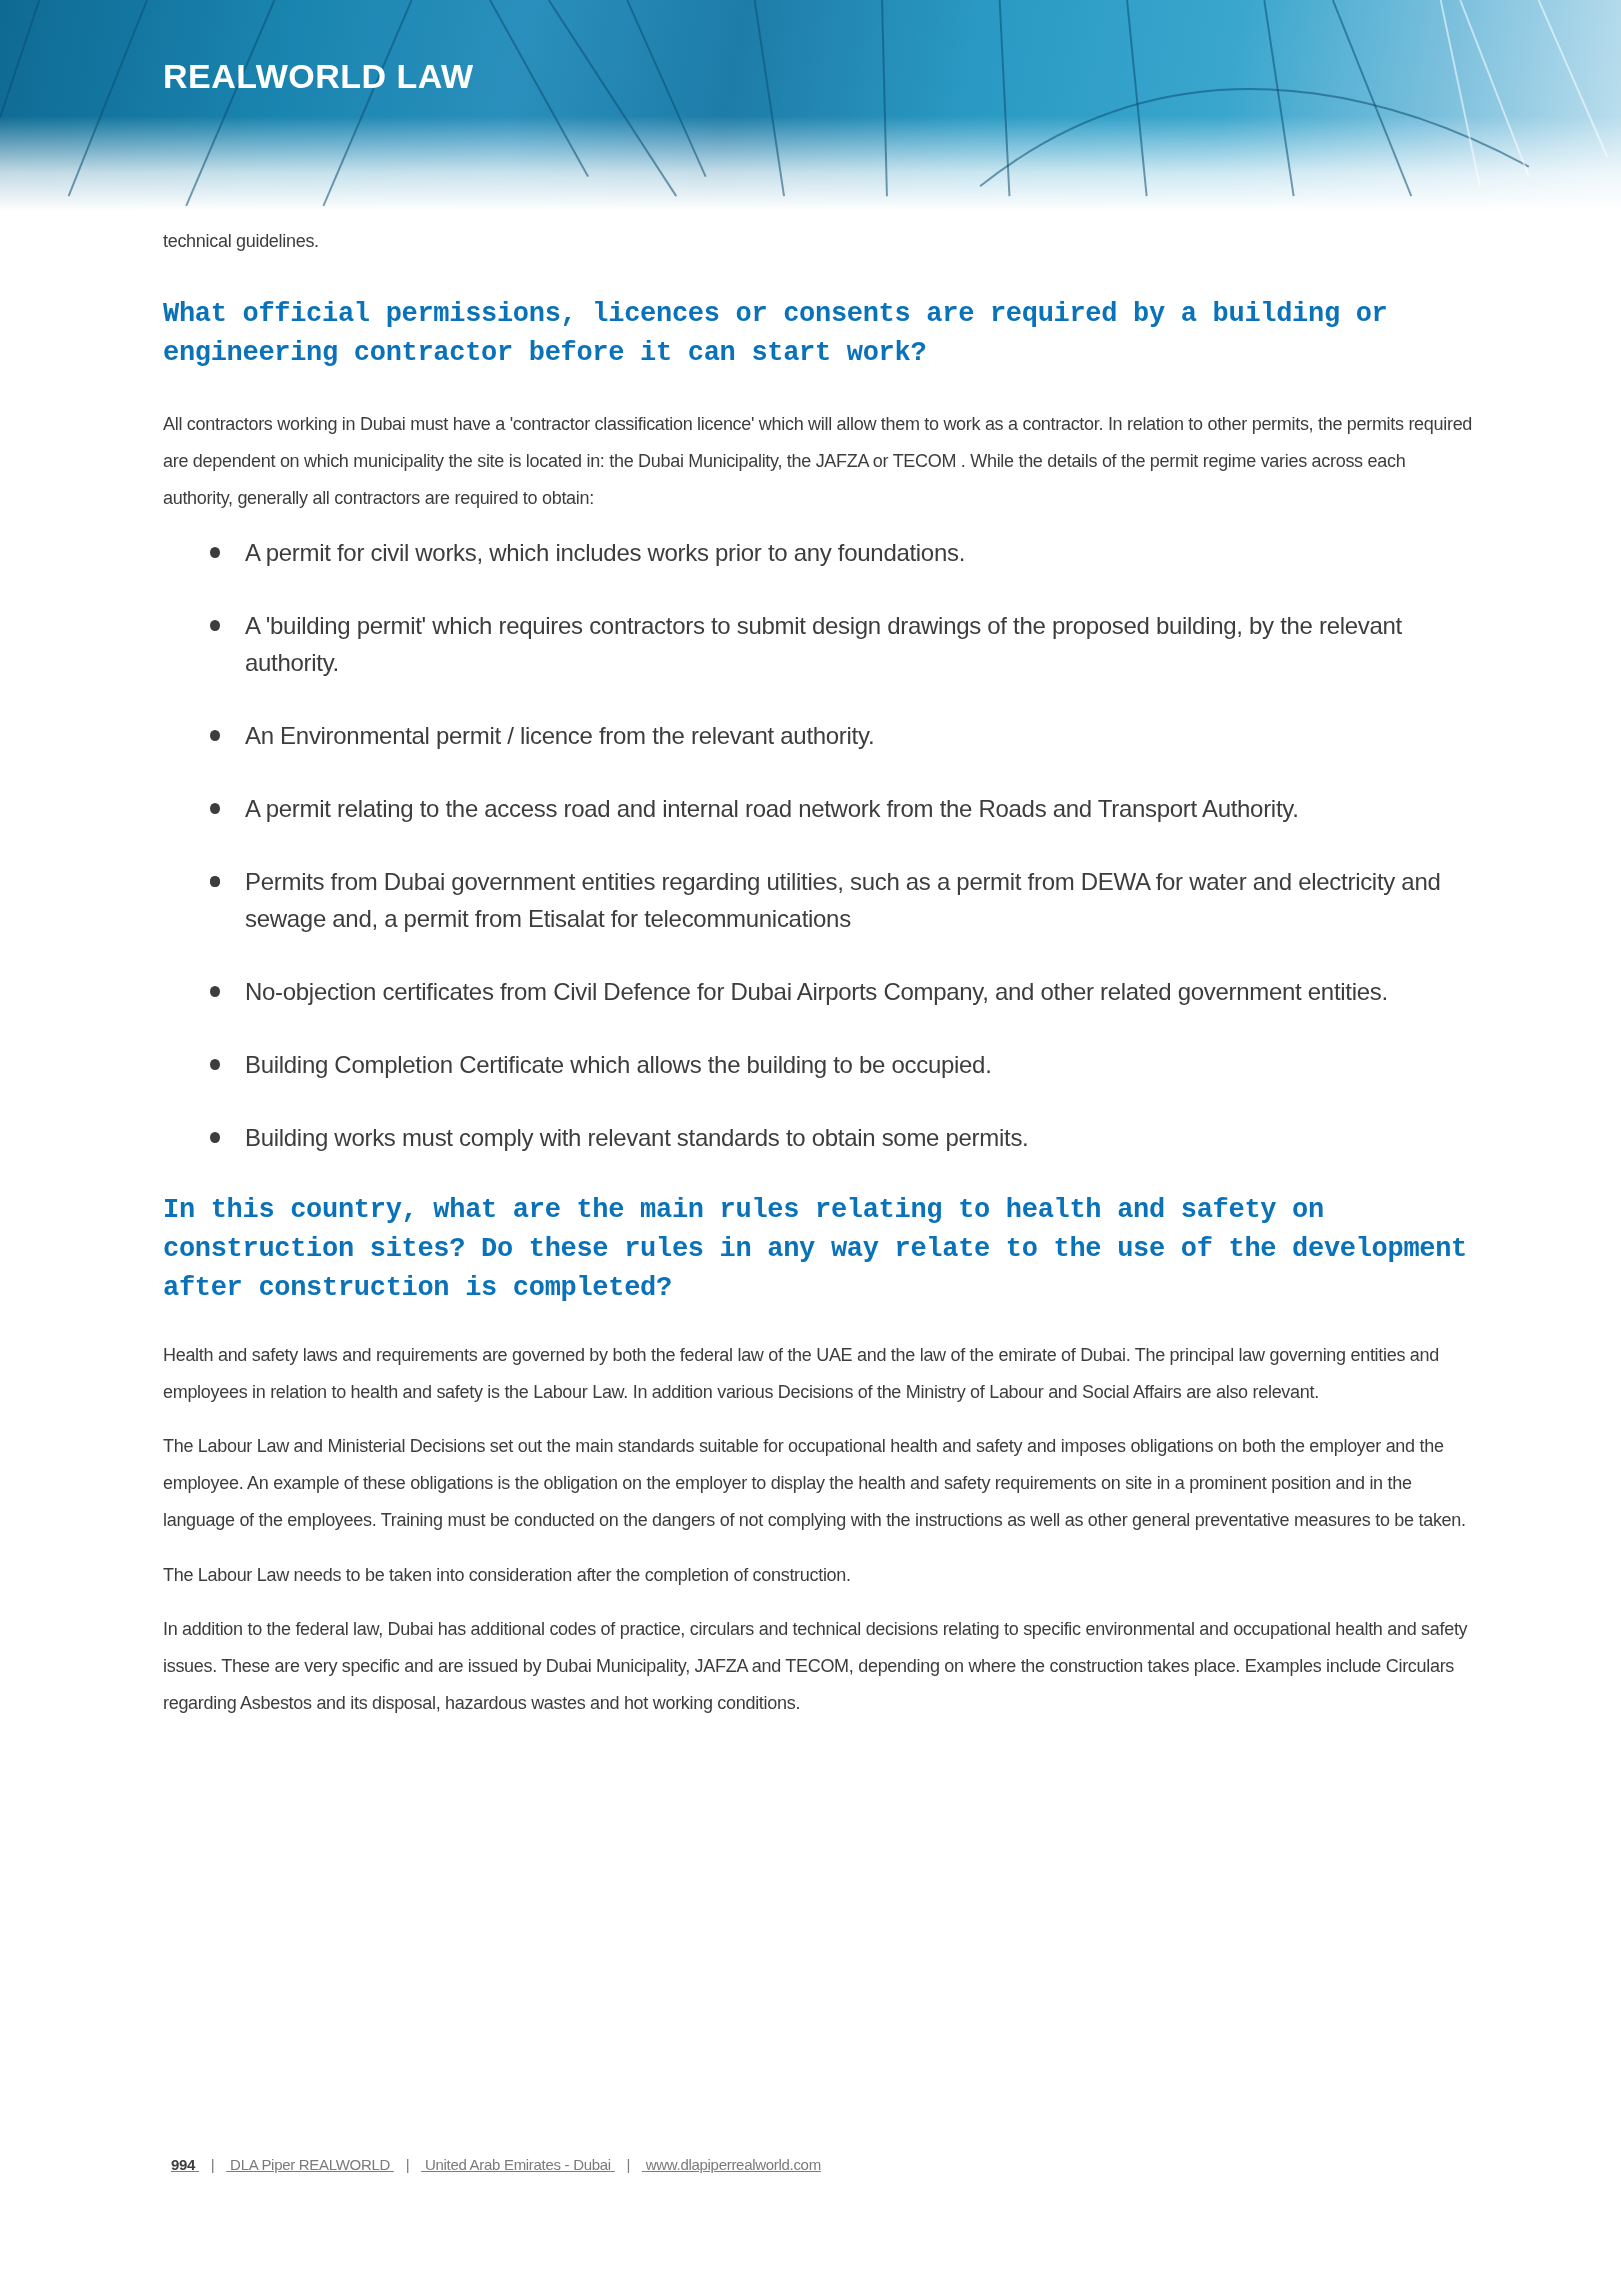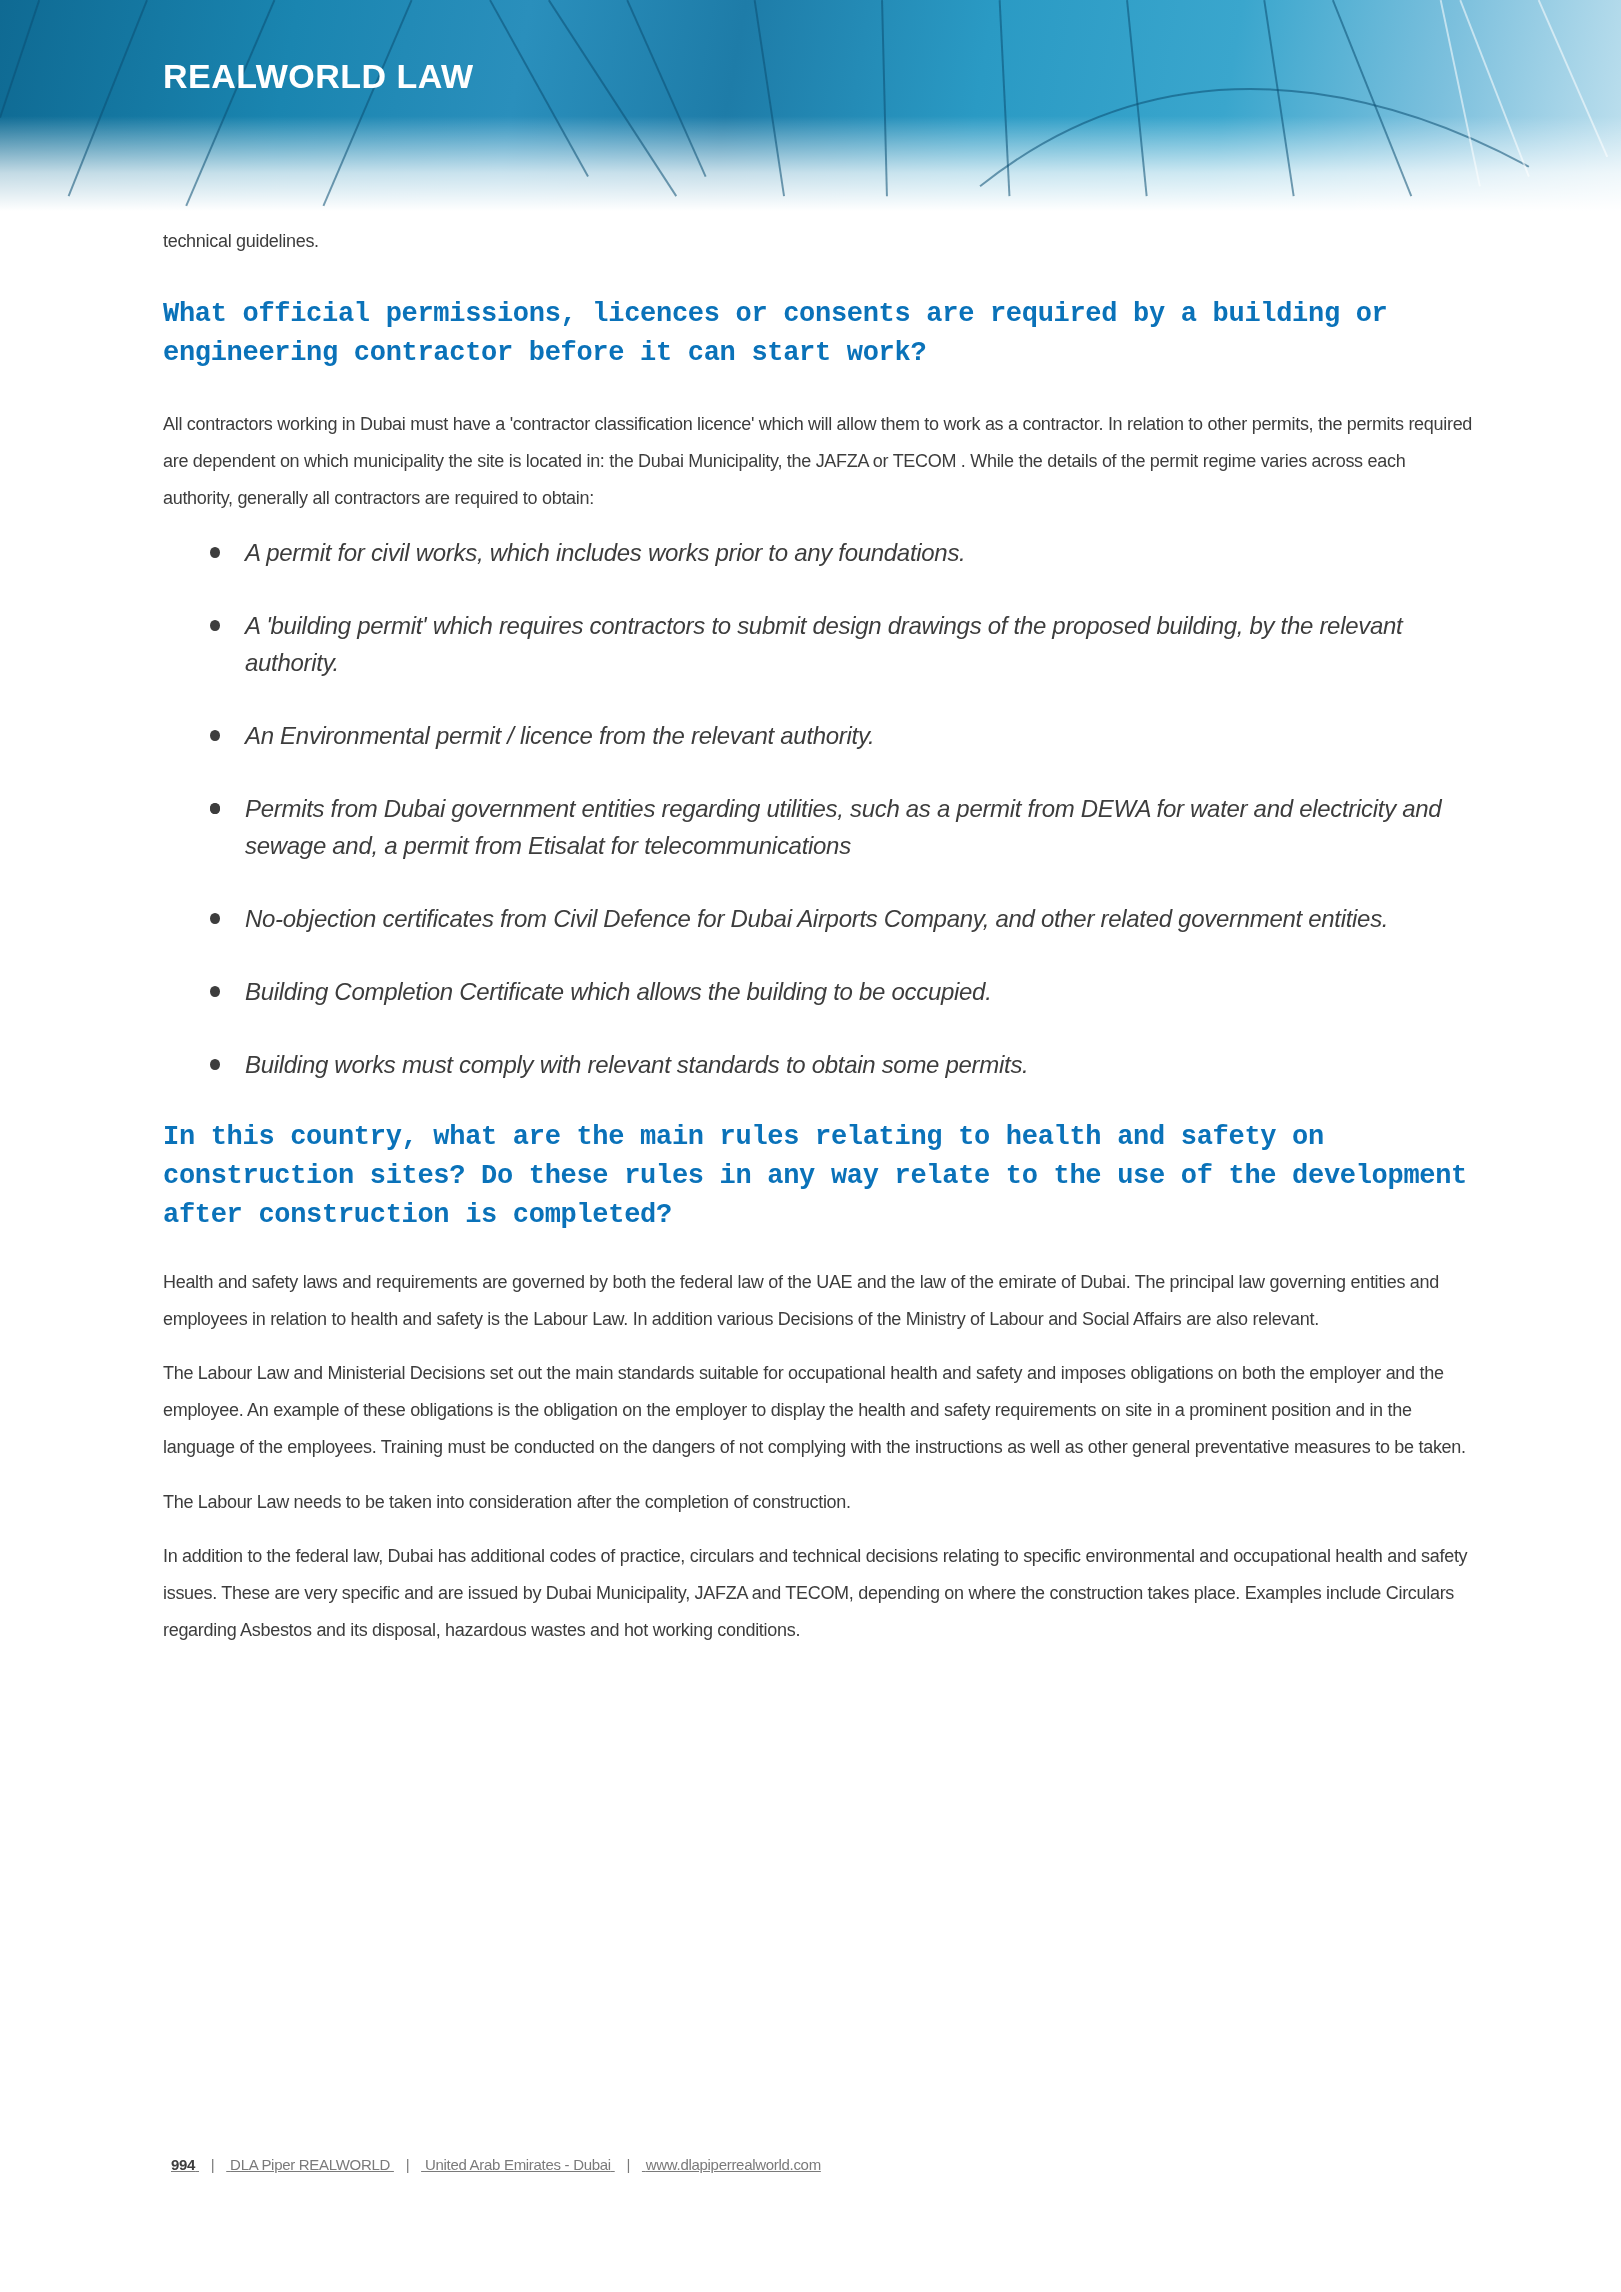--- a/index.html
+++ b/index.html
@@ -12,21 +12,21 @@
         linear-gradient(100deg, #0f6a93 0%, #1a85b0 18%, #2a8fbc 32%, #1e7ca8 45%, #2a9ac4 60%, #3aa6cd 75%, #7cc0dd 88%, #bfe0ee 100%);
     }
     .header-lines { position: absolute; inset: 0; }
     .header-title { position: absolute; left: 163px; top: 57px; font-family: "Liberation Sans", sans-serif; font-weight: bold; font-size: 34px; color: #ffffff; letter-spacing: 0.5px; }
 
     .content { position: absolute; left: 163px; top: 223px; width: 1313px; }
     .text { font-size: 18px; line-height: 37px; color: #3d3d3d; margin: 0; letter-spacing: -0.3px; }
     .heading { font-size: 27px; line-height: 39px; color: #0a72b9; margin: 0; letter-spacing: -0.3px; font-family: Liberation Mono, monospace; }
 
     .bullets { list-style: none; margin: 0; padding: 0; }
-    .bullet-item { position: relative; padding-left: 82px; font-size: 24px; line-height: 37px; color: #3d3d3d; letter-spacing: -0.3px; font-style: italic; }
+    .bullet-item { position: relative; padding-left: 82px; font-size: 24px; line-height: 37px; color: #3d3d3d; letter-spacing: -0.3px; }
     .bullet-dot { position: absolute; left: 47px; top: 13.7px; width: 9.8px; height: 10.8px; border-radius: 50%; background: #3d3d3d; }
 
     .footer { position: absolute; left: 171px; top: 2156px; font-size: 15px; color: #7a7a7a; letter-spacing: -0.3px; white-space: nowrap; text-decoration: underline; }
     .footer .page-num { color: #3d3d3d; font-weight: bold; }
     .footer .sep { display: inline-block; margin: 0 11.8px; color: #7a7a7a; }
   </style>
 </head>
 <body>
 
 <div class="header">
@@ -61,20 +61,21 @@
   <p class="text">technical guidelines.</p>
 
   <h2 class="heading" style="margin-top:35px;">What official permissions, licences or consents are required by a building or engineering contractor before it can start work?</h2>
 
   <p class="text" style="margin-top:33px;">All contractors working in Dubai must have a 'contractor classification licence' which will allow them to work as a contractor. In relation to other permits, the permits required are dependent on which municipality the site is located in: the Dubai Municipality, the JAFZA or TECOM . While the details of the permit regime varies across each authority, generally all contractors are required to obtain:</p>
 
   <ul class="bullets" style="margin-top:16.7px;">
     <li class="bullet-item" style="margin-top:0;"><span class="bullet-dot"></span><span>A permit for civil works, which includes works prior to any foundations.</span></li>
     <li class="bullet-item" style="margin-top:36px;"><span class="bullet-dot"></span><span>A 'building permit' which requires contractors to submit design drawings of the proposed building, by the relevant authority.</span></li>
     <li class="bullet-item" style="margin-top:36px;"><span class="bullet-dot"></span><span>An Environmental permit / licence from the relevant authority.</span></li>
+    <li class="bullet-item" style="margin-top:36px;"><span class="bullet-dot"></span><span>A permit relating to the access road and internal road network from the Roads and Transport Authority.</span></li>
     <li class="bullet-item" style="margin-top:36px;"><span class="bullet-dot"></span></li>
     <li class="bullet-item" style="margin-top:36px;"><span class="bullet-dot"></span><span>Permits from Dubai government entities regarding utilities, such as a permit from DEWA for water and electricity and sewage and, a permit from Etisalat for telecommunications</span></li>
     <li class="bullet-item" style="margin-top:36px;"><span class="bullet-dot"></span><span>No-objection certificates from Civil Defence for Dubai Airports Company, and other related government entities.</span></li>
     <li class="bullet-item" style="margin-top:36px;"><span class="bullet-dot"></span><span>Building Completion Certificate which allows the building to be occupied.</span></li>
     <li class="bullet-item" style="margin-top:36px;"><span class="bullet-dot"></span><span>Building works must comply with relevant standards to obtain some permits.</span></li>
   </ul>
 
   <h2 class="heading" style="margin-top:35px;">In this country, what are the main rules relating to health and safety on construction sites? Do these rules in any way relate to the use of the development after construction is completed?</h2>
 
   <p class="text" style="margin-top:29px;">Health and safety laws and requirements are governed by both the federal law of the UAE and the law of the emirate of Dubai. The principal law governing entities and employees in relation to health and safety is the Labour Law. In addition various Decisions of the Ministry of Labour and Social Affairs are also relevant.</p>

